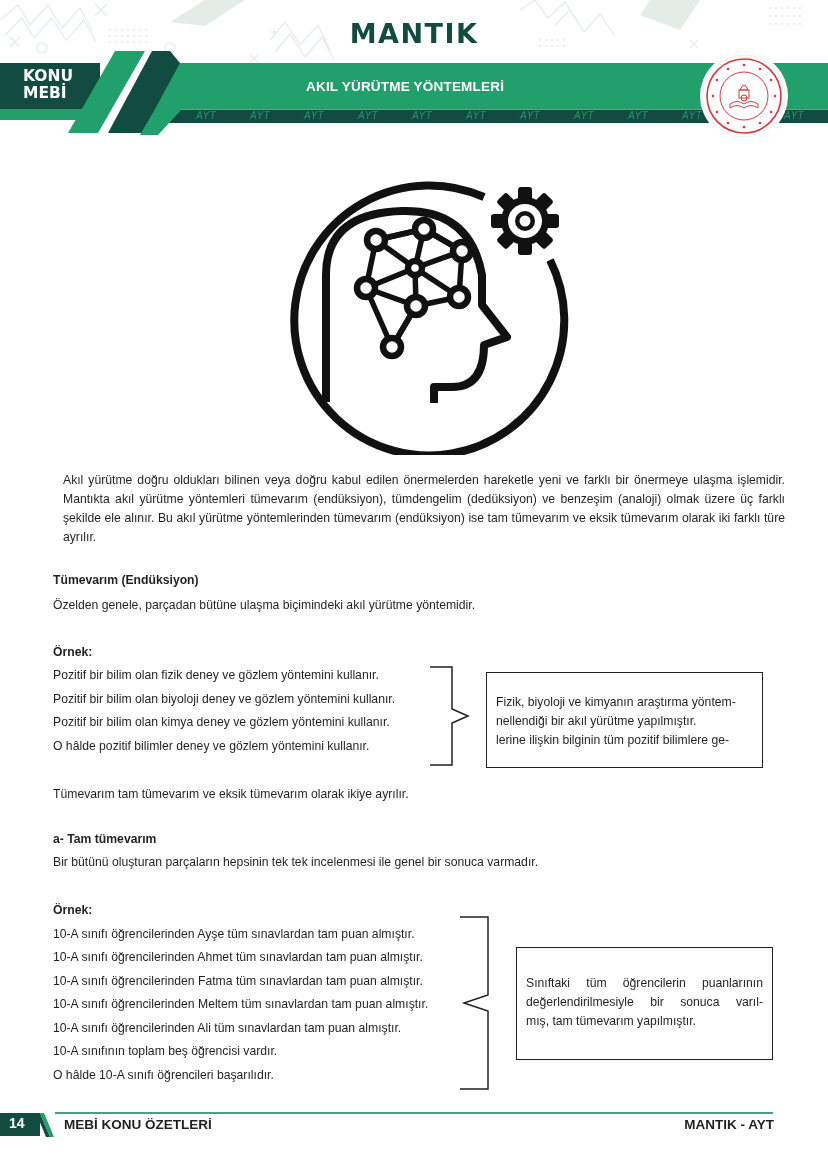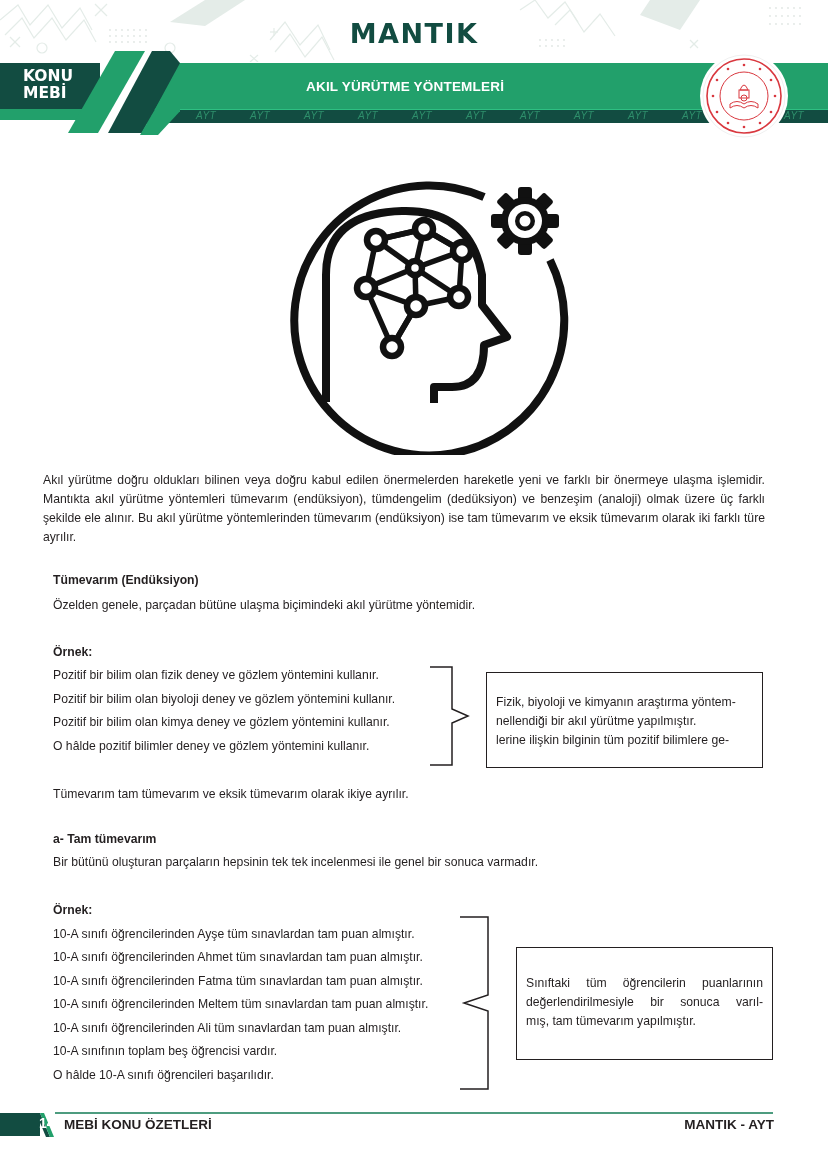--- a/index.html
+++ b/index.html
@@ -44,35 +44,35 @@
     .seal {
       position: absolute; left: 700px; top: 52px; width: 88px; height: 88px; border-radius: 50%;
       background: #ffffff;
     }
 
     
     .illustration { position: absolute; left: 262px; top: 175px; width: 310px; height: 280px; }
 
     
     .text { position: absolute; font-size: 12.2px; line-height: 19px; color: #231f20; }
-    .intro { left: 43px; top: 471px; width: 722px; text-align: justify; }
+    .intro { left: 63px; top: 471px; width: 722px; text-align: justify; }
     .bold { font-weight: bold; }
     .line { position: absolute; left: 53px; font-size: 12.2px; color: #231f20; white-space: nowrap; }
 
     .bracket { position: absolute; }
     .box {
       position: absolute; border: 1.5px solid #231f20; background: #fff;
       font-size: 12.2px; line-height: 19px; color: #231f20; text-align: justify;
     }
 
     
     .footer-line { position: absolute; left: 55px; top: 1112px; width: 718px; height: 2px; background: #4d9c7f; }
     .page-num-badge { position: absolute; left: 0; top: 1113px; width: 40px; height: 23px; background: #124c41; }
     .page-num {
-      position: absolute; left: 9px; top: 1115px; color: #fff; font-weight: bold; font-size: 14px; margin-left: 30px;
+      position: absolute; left: 9px; top: 1115px; color: #fff; font-weight: bold; font-size: 14px;
     }
     .footer-slash { position: absolute; left: 36px; top: 1112px; width: 20px; height: 26px; }
     .footer-left { position: absolute; left: 64px; top: 1117px; font-weight: bold; font-size: 13.5px; color: #231f20; }
     .footer-right { position: absolute; right: 54px; top: 1117px; font-weight: bold; font-size: 13.5px; color: #231f20; }
   </style>
 </head>
 <body>
 
 <div class="header">
   <svg class="deco" viewBox="0 0 828 62">

